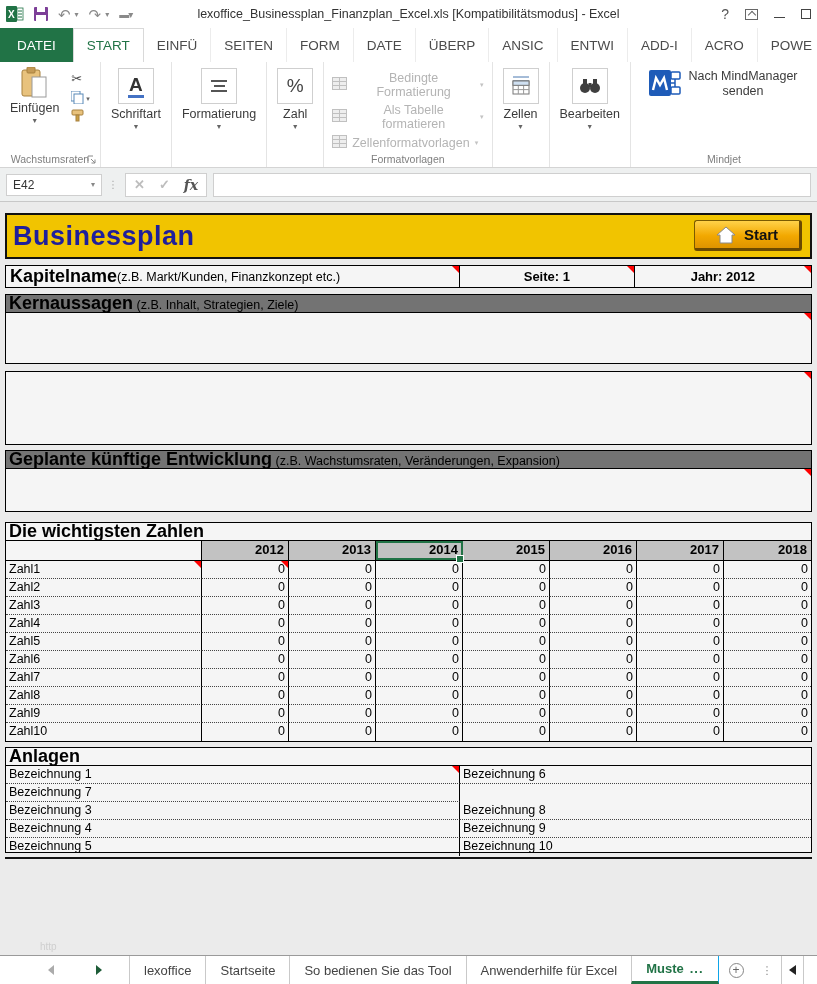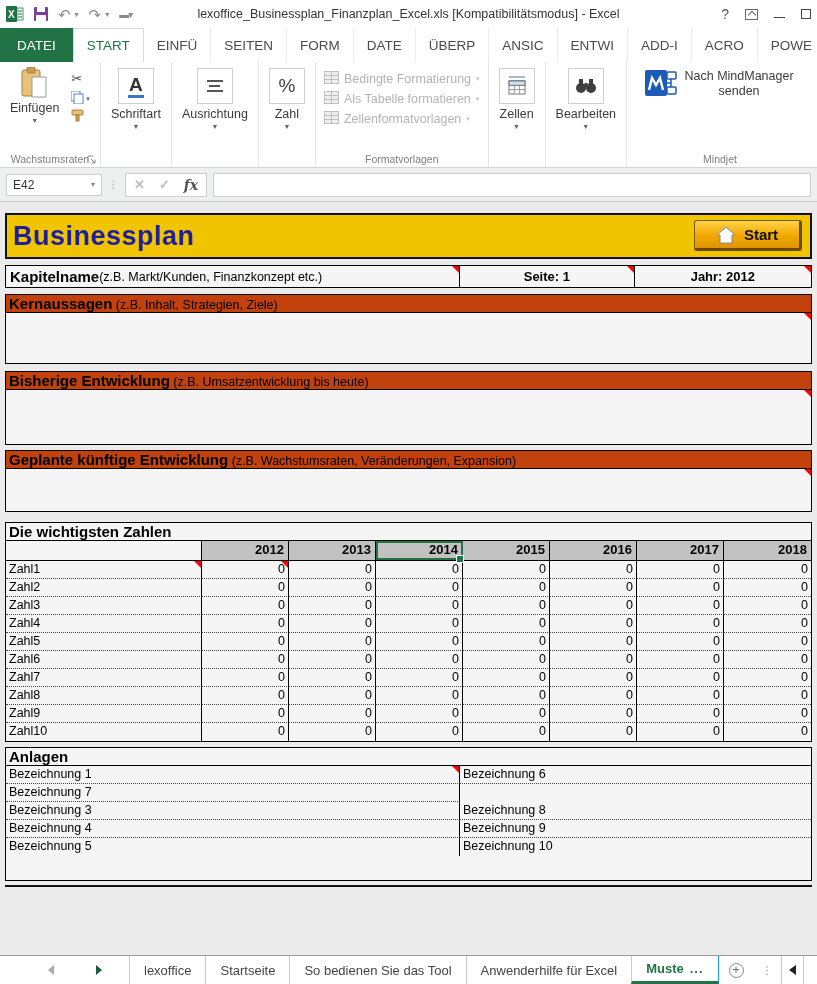--- a/index.html
+++ b/index.html
@@ -93,24 +93,24 @@
     border-radius:3px; display:flex; align-items:center; justify-content:center; gap:8px;
     font-size:15px; font-weight:bold; color:#111;}
   .tri { position:absolute; top:0; right:0; width:0; height:0;
     border-left:7px solid transparent; border-top:7px solid #f00;}
   .chaprow { height:23px; border:1px solid #000; background:#f5f5f5; display:grid;
     grid-template-columns:56.4% 21.7% 21.9%; margin-bottom:6px;}
   .chaprow > div { position:relative; border-right:1px solid #000; display:flex;
     align-items:center; padding:0 4px; overflow:hidden; white-space:nowrap;}
   .chaprow > div:last-child { border-right:none; }
   .chaprow .c { justify-content:center; font-weight:bold; font-size:13px;}
-  .b { font-weight:bold; font-size:15px; }
+  .b { font-weight:bold; font-size:18px; }
   .section { border:1px solid #000; background:#f5f5f5; margin-bottom:7px;}
   .section .hd { height:18px; line-height:17px; border-bottom:1px solid #000;
-    padding:0 3px; white-space:nowrap; overflow:hidden; background:#c2410c;}
+    padding:0 3px; white-space:nowrap; overflow:hidden; background:#737373;}
   .section .bx { position:relative; }
   .sec1 { height:70px; margin-bottom:7px;} .sec1 .bx{height:50px;}
   .sec2 { height:74px; margin-bottom:5px;} .sec2 .bx{height:54px;}
   .sec3 { height:62px; margin-bottom:10px;} .sec3 .bx{height:42px;}
 
   .numbers { height:220px; border:1px solid #000; background:#f5f5f5; margin-bottom:5px;}
   .numbers .title { height:18px; line-height:17px; padding:0 3px; border-bottom:1px solid #000;}
   .ngrid-row { display:grid; grid-template-columns:196px repeat(7,1fr); }
   .nhead { height:20px; border-bottom:1px solid #000; }
   .nhead > div { background:#c2c2c2; border-right:1px solid #000; font-weight:bold;
@@ -120,21 +120,21 @@
   .nhead .sel { outline:2px solid #217346; outline-offset:-2px; z-index:3; }
   .nhead .sel::after { content:""; position:absolute; right:-2px; bottom:-3px;
     width:6px; height:6px; background:#217346; border:1px solid #fff; z-index:4;}
   .nrow { height:18px; }
   .nrow > div { border-right:1px solid #000; border-bottom:1px dotted #444;
     text-align:right; padding:0 3px; line-height:17px; position:relative; overflow:hidden;}
   .nrow > div:first-child { text-align:left; }
   .nrow > div:last-child { border-right:none; }
   .nrow.last > div { border-bottom:none; }
 
-  .anlagen { height:134px; border:1px solid #000; background:#f5f5f5; margin-bottom:4px;}
+  .anlagen { height:106px; border:1px solid #000; background:#f5f5f5; margin-bottom:4px;}
   .anlagen .title { height:18px; line-height:17px; padding:0 3px; border-bottom:1px solid #000;}
   .arow { display:grid; grid-template-columns:56.4% 43.6%; height:18px; }
   .arow > div { border-bottom:1px dotted #444; padding:0 3px; line-height:17px; position:relative;}
   .arow > div:first-child { border-right:1px solid #000; }
   .arow.last > div { border-bottom:none; }
 
   .blackline { height:2px; background:#111; margin:0 0 0 0;}
   .watermark { margin:82px 0 0 35px; color:#cfcfcf; font-size:10px;}
 
   
@@ -260,21 +260,21 @@
 
     <div class="rgroup">
       <div class="bigbtn">
         <span class="ic">
             <span class="alignic">
               <i></i>
               <i></i>
               <i></i>
             </span>
           </span>
-        <span class="lbl">Ausrichtung</span>
+        <span class="lbl">Formatierung</span>
         <span class="chevd">▼</span>
       </div>
     </div>
 
     <div class="rgroup">
       <div class="bigbtn">
         <span class="ic">
             <span class="pct">%</span>
           </span>
         <span class="lbl">Zahl</span>
@@ -412,23 +412,20 @@
     <div class="section sec1">
       <div class="hd">
         <span class="b">Kernaussagen</span><span> (z.B. Inhalt, Strategien, Ziele)</span>
       </div>
       <div class="bx">
           <i class="tri"></i>
         </div>
     </div>
 
     <div class="section sec2">
-      <div class="hd">
-        <span class="b">Bisherige Entwicklung</span><span> (z.B. Umsatzentwicklung bis heute)</span>
-      </div>
       <div class="bx">
           <i class="tri"></i>
         </div>
     </div>
 
     <div class="section sec3">
       <div class="hd">
         <span class="b">Geplante künftige Entwicklung</span><span> (z.B. Wachstumsraten, Veränderungen, Expansion)</span>
       </div>
       <div class="bx">

